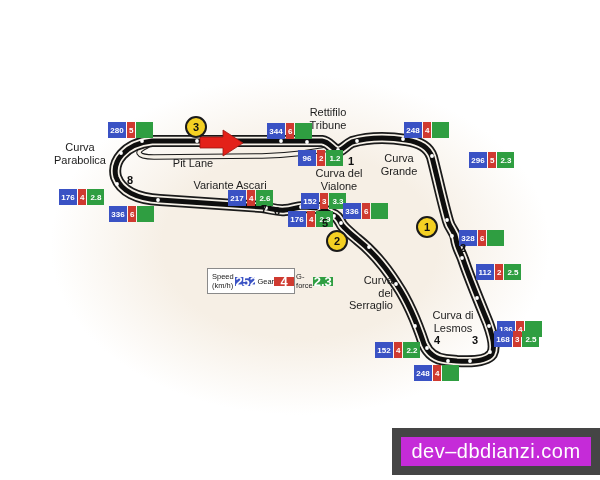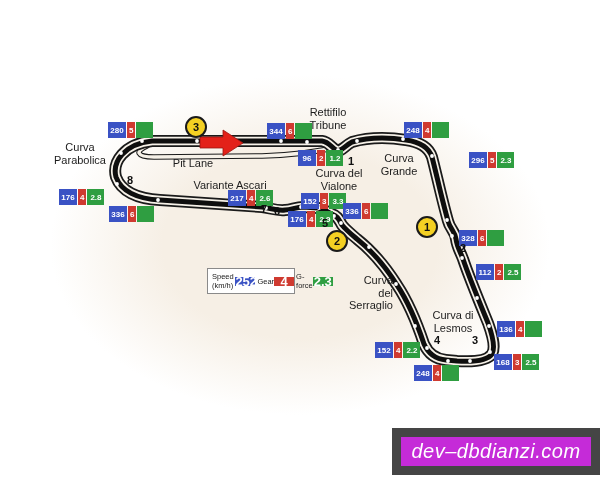--- a/index.html
+++ b/index.html
@@ -57,21 +57,21 @@
     font-size:13px;font-weight:bold;color:#fff;
     min-width:20px;height:9px;line-height:9px;text-align:center;
   }
   .legend-chip.speed{background:var(--speed-box,#3a52c4);}
   .legend-chip.gear{background:var(--gear-box,#cf3a30);}
   .legend-chip.gforce{background:var(--gforce-box,#2f9e41);}
   
   #banner{
     position:absolute;left:392px;top:428px;width:208px;height:47px;
     background:var(--banner-border,#454545);
-    display:flex;box-sizing:border-box;padding:9px;font-style:italic;
+    display:flex;box-sizing:border-box;padding:9px;
   }
   #banner-inner{flex:1;background:var(--banner-bg,#c52bd8);display:flex;align-items:center;justify-content:center;}
   #banner-text{color:var(--banner-text,#ffffff);font-size:20px;letter-spacing:0.5px;}
 </style>
 </head>
 <body>
 
 <div id="map">
   <div class="map-tint"></div>
 
@@ -225,21 +225,21 @@
     <div class="chip-row" style="left: 475px; top: 264px;">
       <span class="chip speed">112</span>
       <span class="chip gear">2</span>
       <span class="chip gforce">2.5</span>
     </div>
     <div class="chip-row" style="left: 496px; top: 321px;">
       <span class="chip speed">136</span>
       <span class="chip gear">4</span>
       <span class="chip gforce"></span>
     </div>
-    <div class="chip-row" style="left: 493px; top: 354px;">
+    <div class="chip-row" style="left: 493px; top: 331px;">
       <span class="chip speed">168</span>
       <span class="chip gear">3</span>
       <span class="chip gforce">2.5</span>
     </div>
     <div class="chip-row" style="left: 374px; top: 342px;">
       <span class="chip speed">152</span>
       <span class="chip gear">4</span>
       <span class="chip gforce">2.2</span>
     </div>
     <div class="chip-row" style="left: 413px; top: 365px;">

